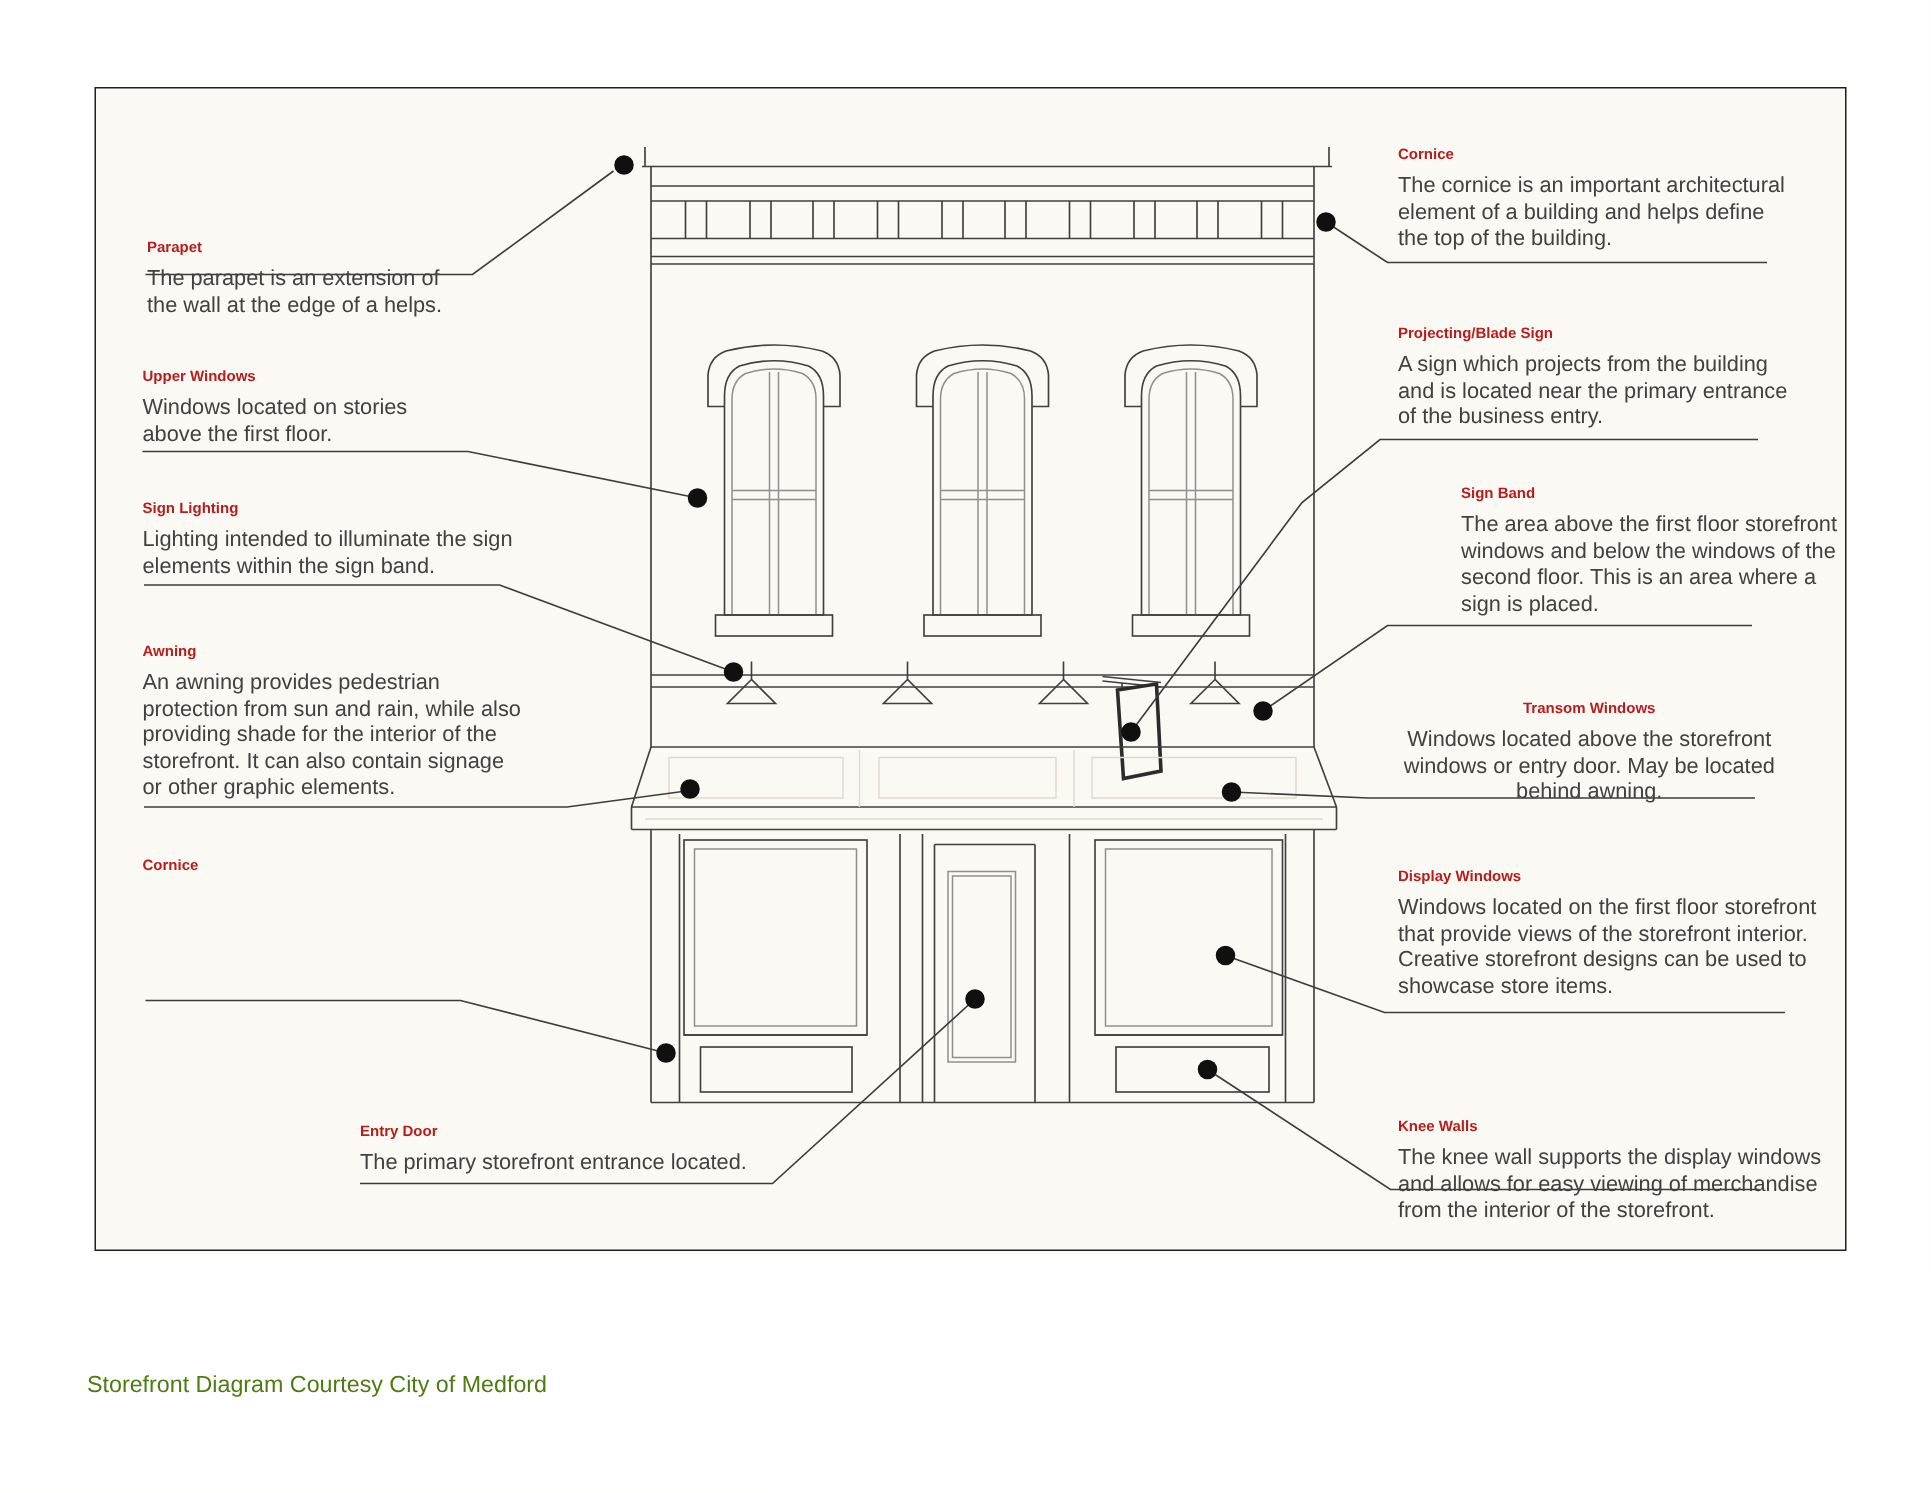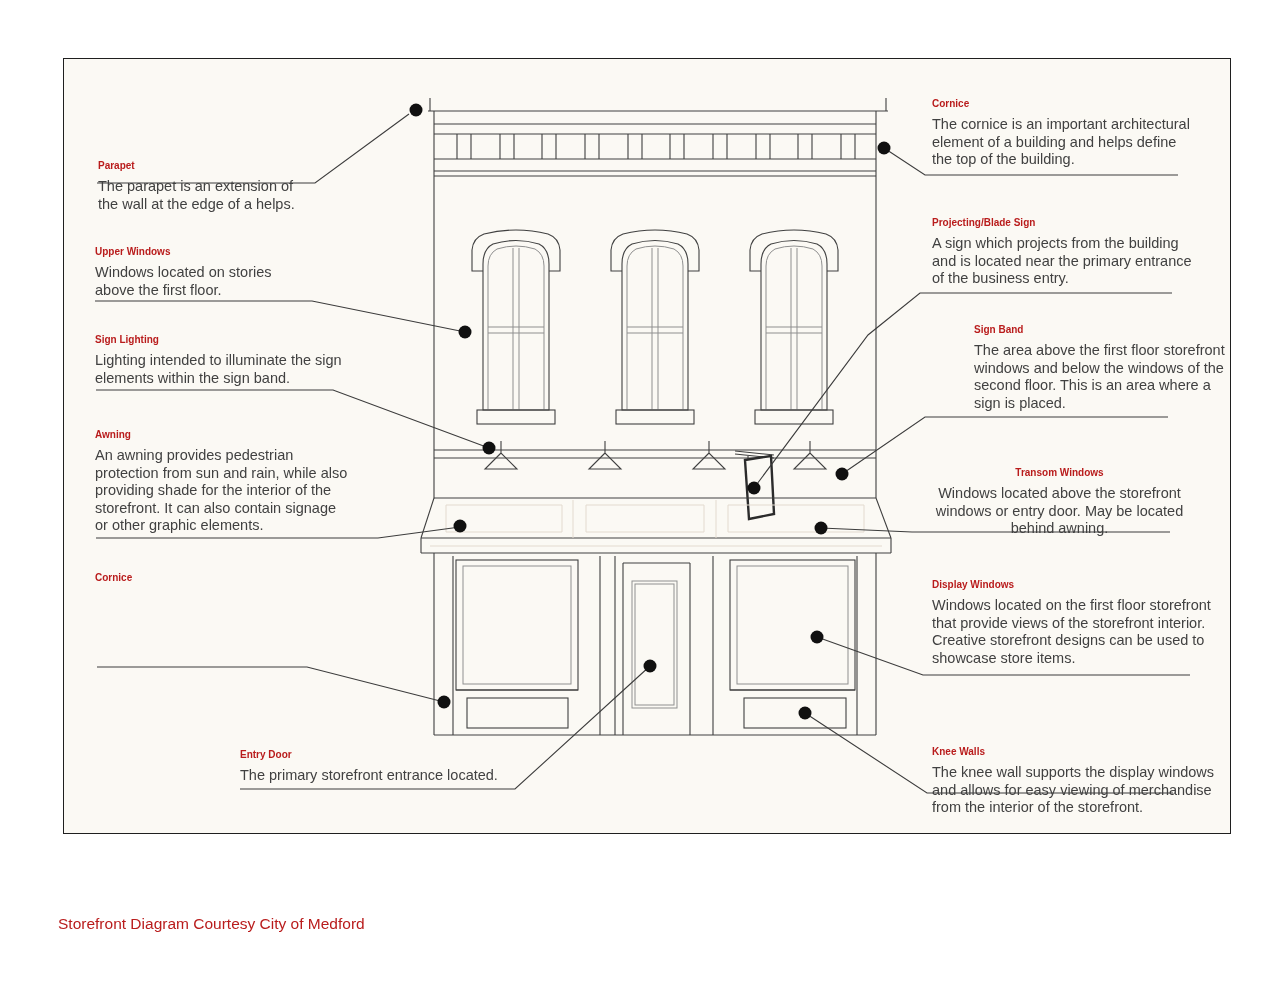--- a/index.html
+++ b/index.html
@@ -11,21 +11,21 @@
   .ln{stroke:#404040;stroke-width:1.1;fill:none;stroke-linecap:butt;}
   .lnf{stroke:#404040;stroke-width:1.1;fill:#fbf9f4;}
   .ln2{stroke:#8f8f8f;stroke-width:1;fill:none;}
   .faint{stroke:#e3dacf;stroke-width:1;fill:none;}
   .lead{stroke:#3c3c3c;stroke-width:1.1;fill:none;}
   .thick{stroke:#2b2b2b;stroke-width:2.4;fill:#fbf9f4;}
   .dot{fill:#101010;stroke:none;}
   .lbl{position:absolute;color:#414141;font-size:14.5px;line-height:17.6px;}
   .lbl h3{font-size:10px;line-height:18px;font-weight:bold;color:#b91c1c;margin:0 0 3px 0;}
   .lbl p{margin:0;}
-  #caption{position:absolute;left:58px;top:915px;font-size:15.5px;color:#b91c1c;}
+  #caption{position:absolute;left:58px;top:915px;font-size:15.5px;color:#4d7c0f;}
 </style>
 </head>
 <body>
 
 <div id="stage">
   <div id="paper"></div>
 
   <svg width="1287" height="995" viewBox="0 0 1287 995">
 
     <g>

